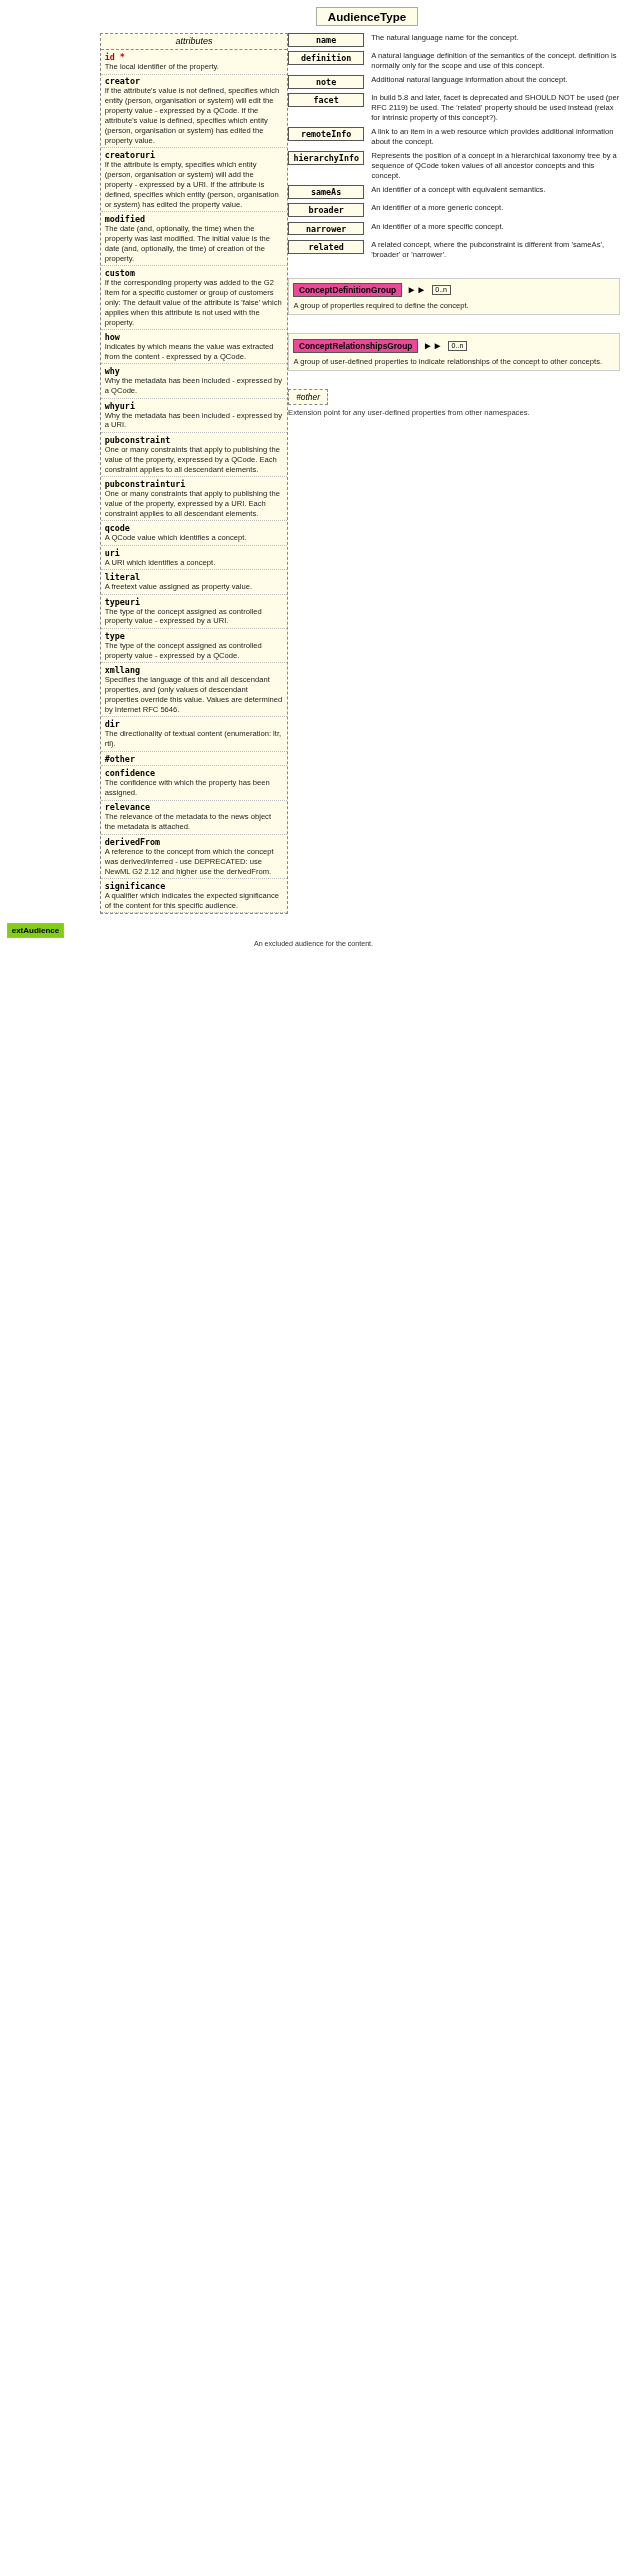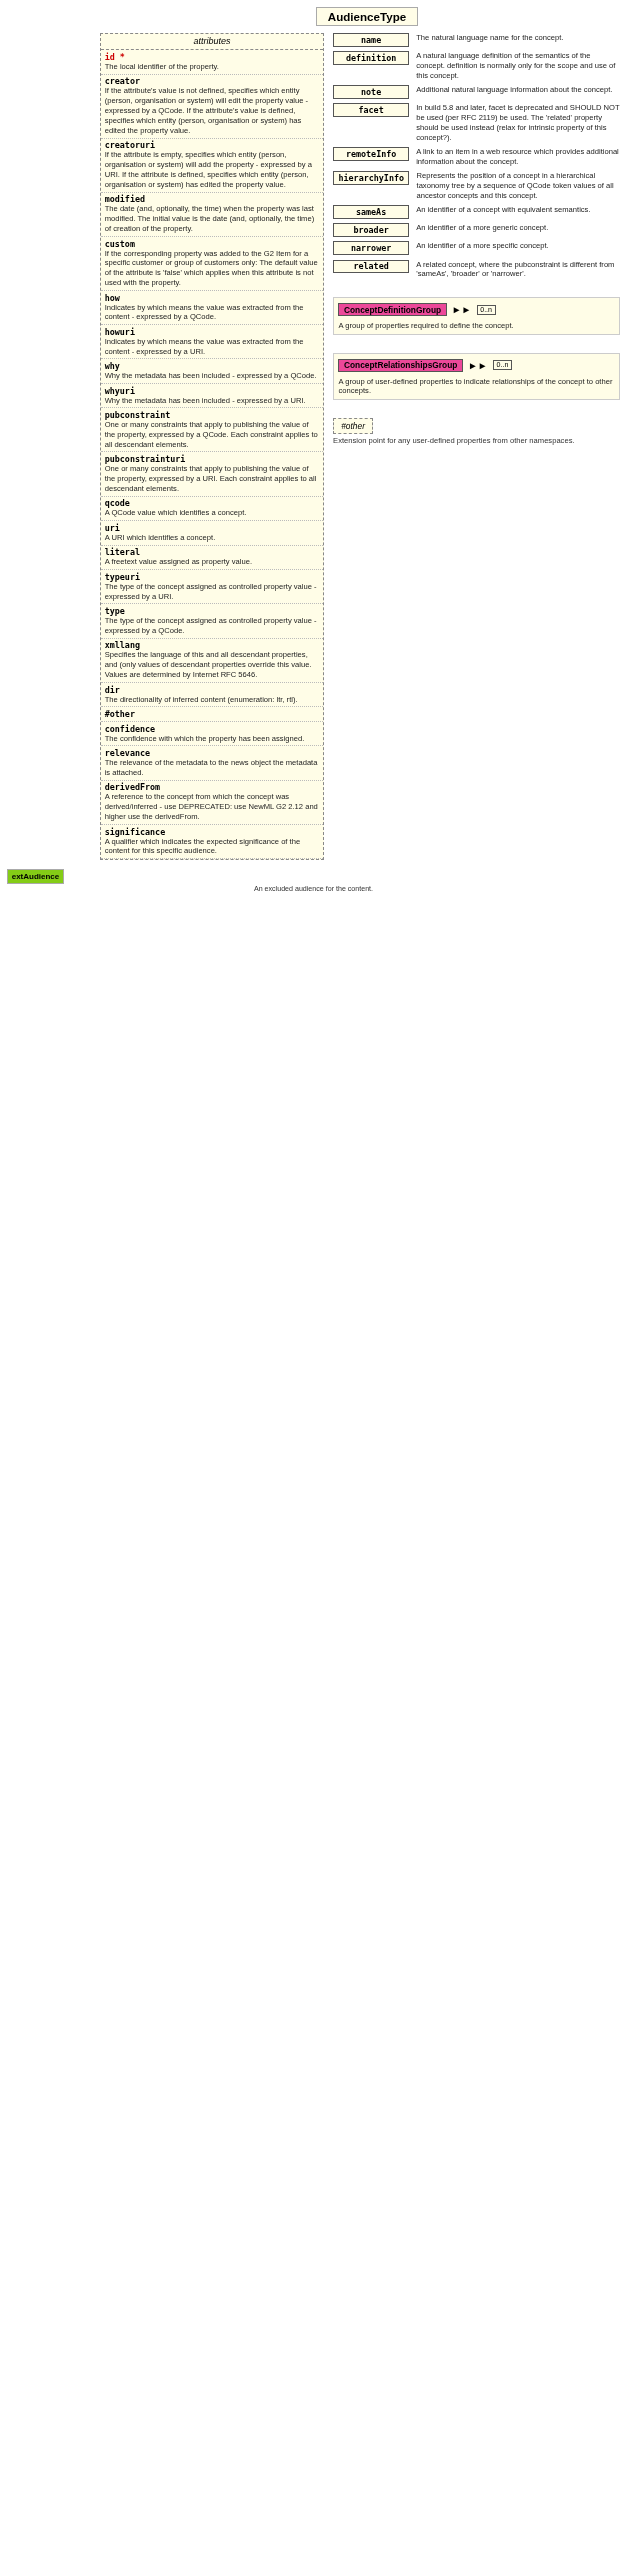--- a/index.html
+++ b/index.html
@@ -140,28 +140,27 @@
       align-items: flex-start;
     }
     .left-sidebar {
       width: 93px;
       flex-shrink: 0;
       display: flex;
       flex-direction: column;
       align-items: center;
     }
     .center-attrs {
-      width: 224px;
+      width: 188px;
       flex-shrink: 0;
       border: 0.9px dashed #888;
       background: #fffde7;
     }
     .right-props {
       flex: 1;
-      padding-left: 9px;
     }
   </style>
 </head>
 <body>
 
 <div class="page-wrapper">
   <div class="title-row">
     <div class="page-title">AudienceType</div>
   </div>
 
@@ -192,24 +191,20 @@
           </div>
           <div class="ai">
             <div class="aname">custom</div>
             <div class="adesc">If the corresponding property was added to the G2 Item for a specific customer or group of customers only: The default value of the attribute is 'false' which applies when this attribute is not used with the property.</div>
           </div>
           <div class="ai">
             <div class="aname">how</div>
             <div class="adesc">Indicates by which means the value was extracted from the content - expressed by a QCode.</div>
           </div>
           <div class="ai">
-            <div class="aname">howuri</div>
-            <div class="adesc">Indicates by which means the value was extracted from the content - expressed by a URI.</div>
-          </div>
-          <div class="ai">
             <div class="aname">why</div>
             <div class="adesc">Why the metadata has been included - expressed by a QCode.</div>
           </div>
           <div class="ai">
             <div class="aname">whyuri</div>
             <div class="adesc">Why the metadata has been included - expressed by a URI.</div>
           </div>
           <div class="ai">
             <div class="aname">pubconstraint</div>
             <div class="adesc">One or many constraints that apply to publishing the value of the property, expressed by a QCode. Each constraint applies to all descendant elements.</div>
@@ -237,21 +232,21 @@
           <div class="ai">
             <div class="aname">type</div>
             <div class="adesc">The type of the concept assigned as controlled property value - expressed by a QCode.</div>
           </div>
           <div class="ai">
             <div class="aname">xmllang</div>
             <div class="adesc">Specifies the language of this and all descendant properties, and (only values of descendant properties override this value. Values are determined by Internet RFC 5646.</div>
           </div>
           <div class="ai">
             <div class="aname">dir</div>
-            <div class="adesc">The directionality of inferred content (enumeration: ltr, rtl).</div>
+            <div class="adesc">The directionality of textual content (enumeration: ltr, rtl).</div>
           </div>
           <div class="ai">
             <div class="aname">#other</div>
           </div>
           <div class="ai">
             <div class="aname">confidence</div>
             <div class="adesc">The confidence with which the property has been assigned.</div>
           </div>
           <div class="ai">
             <div class="aname">relevance</div>

